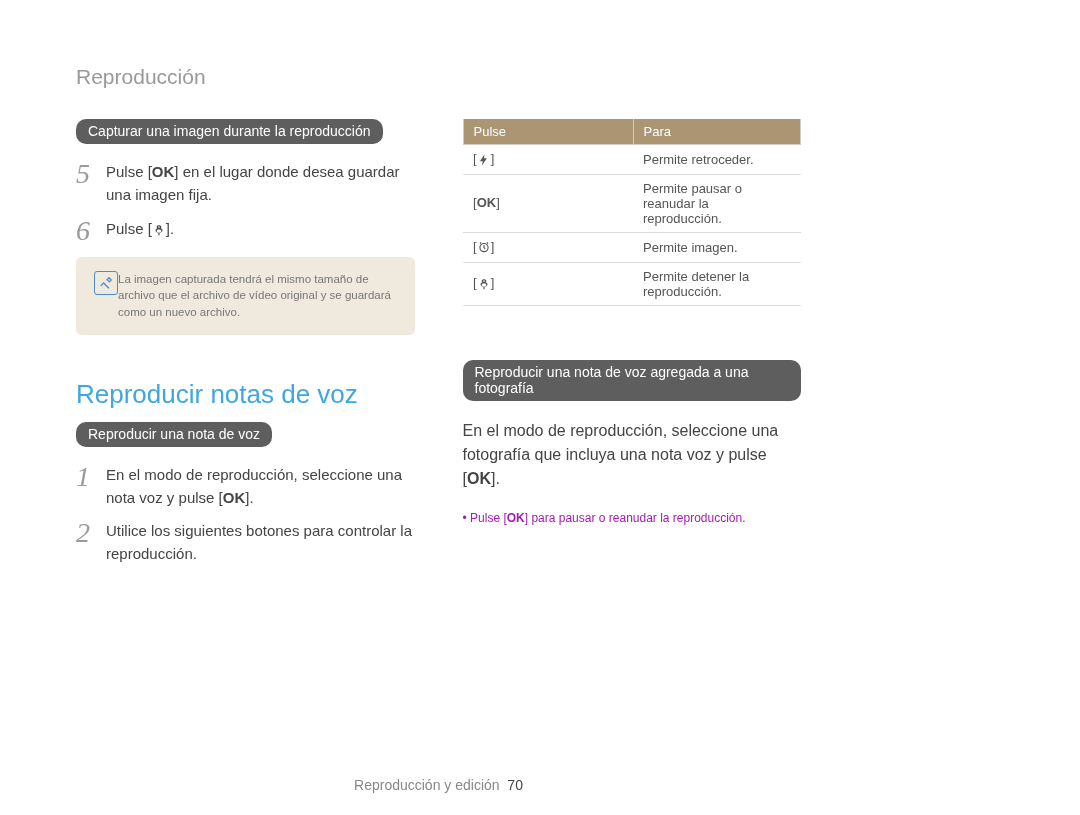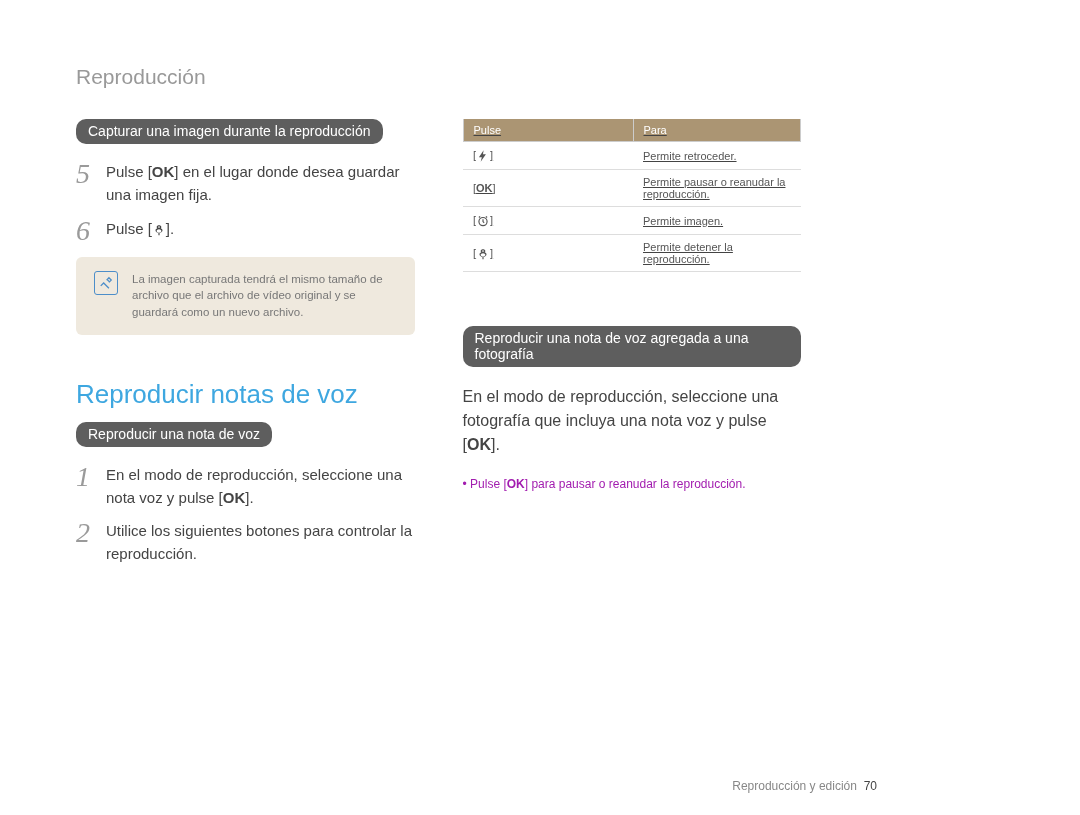--- a/index.html
+++ b/index.html
@@ -62,21 +62,20 @@
     font-weight: 400;
   }
   .step-body { flex: 1; }
 
   .note-box {
     display: flex;
     align-items: flex-start;
     background: #efe9de;
     border-radius: 6px;
     padding: 14px 18px;
-    gap: 14px;
     font-size: 11.5px;
     color: #777;
     line-height: 1.45;
     margin-top: 12px;
   }
   .note-icon {
     width: 22px;
     height: 22px;
     border: 1.5px solid #4d8ec9;
     border-radius: 3px;
@@ -92,22 +91,21 @@
     color: #3ea7e0;
     font-size: 26px;
     font-weight: 300;
     margin: 44px 0 12px 0;
     font-family: "Segoe UI Light", "Helvetica Neue Light", Arial, sans-serif;
   }
 
   table.tbl {
     width: 100%;
     border-collapse: collapse;
-    font-size: 11px;
-    text-decoration: underline;
+    font-size: 13px;
   }
   table.tbl th {
     background: #ab9573;
     color: #fff;
     font-weight: normal;
     text-align: left;
     padding: 5px 10px;
     border: 1px solid #ccc;
     border-top: none;
   }
@@ -143,22 +141,22 @@
   }
   .bullet::before {
     content: "• ";
   }
 
   .footer {
     position: absolute;
     bottom: 22px;
     left: 0;
     width: 100%;
-    text-align: right;
-    font-size: 12px;
+    text-align: center;
+    font-size: 14px;
     color: #888;
   }
   .footer .pg { color: #444; }
 
   .ok-inline {
     font-weight: bold;
   }
   .glyph-bracket {
     white-space: nowrap;
   }

